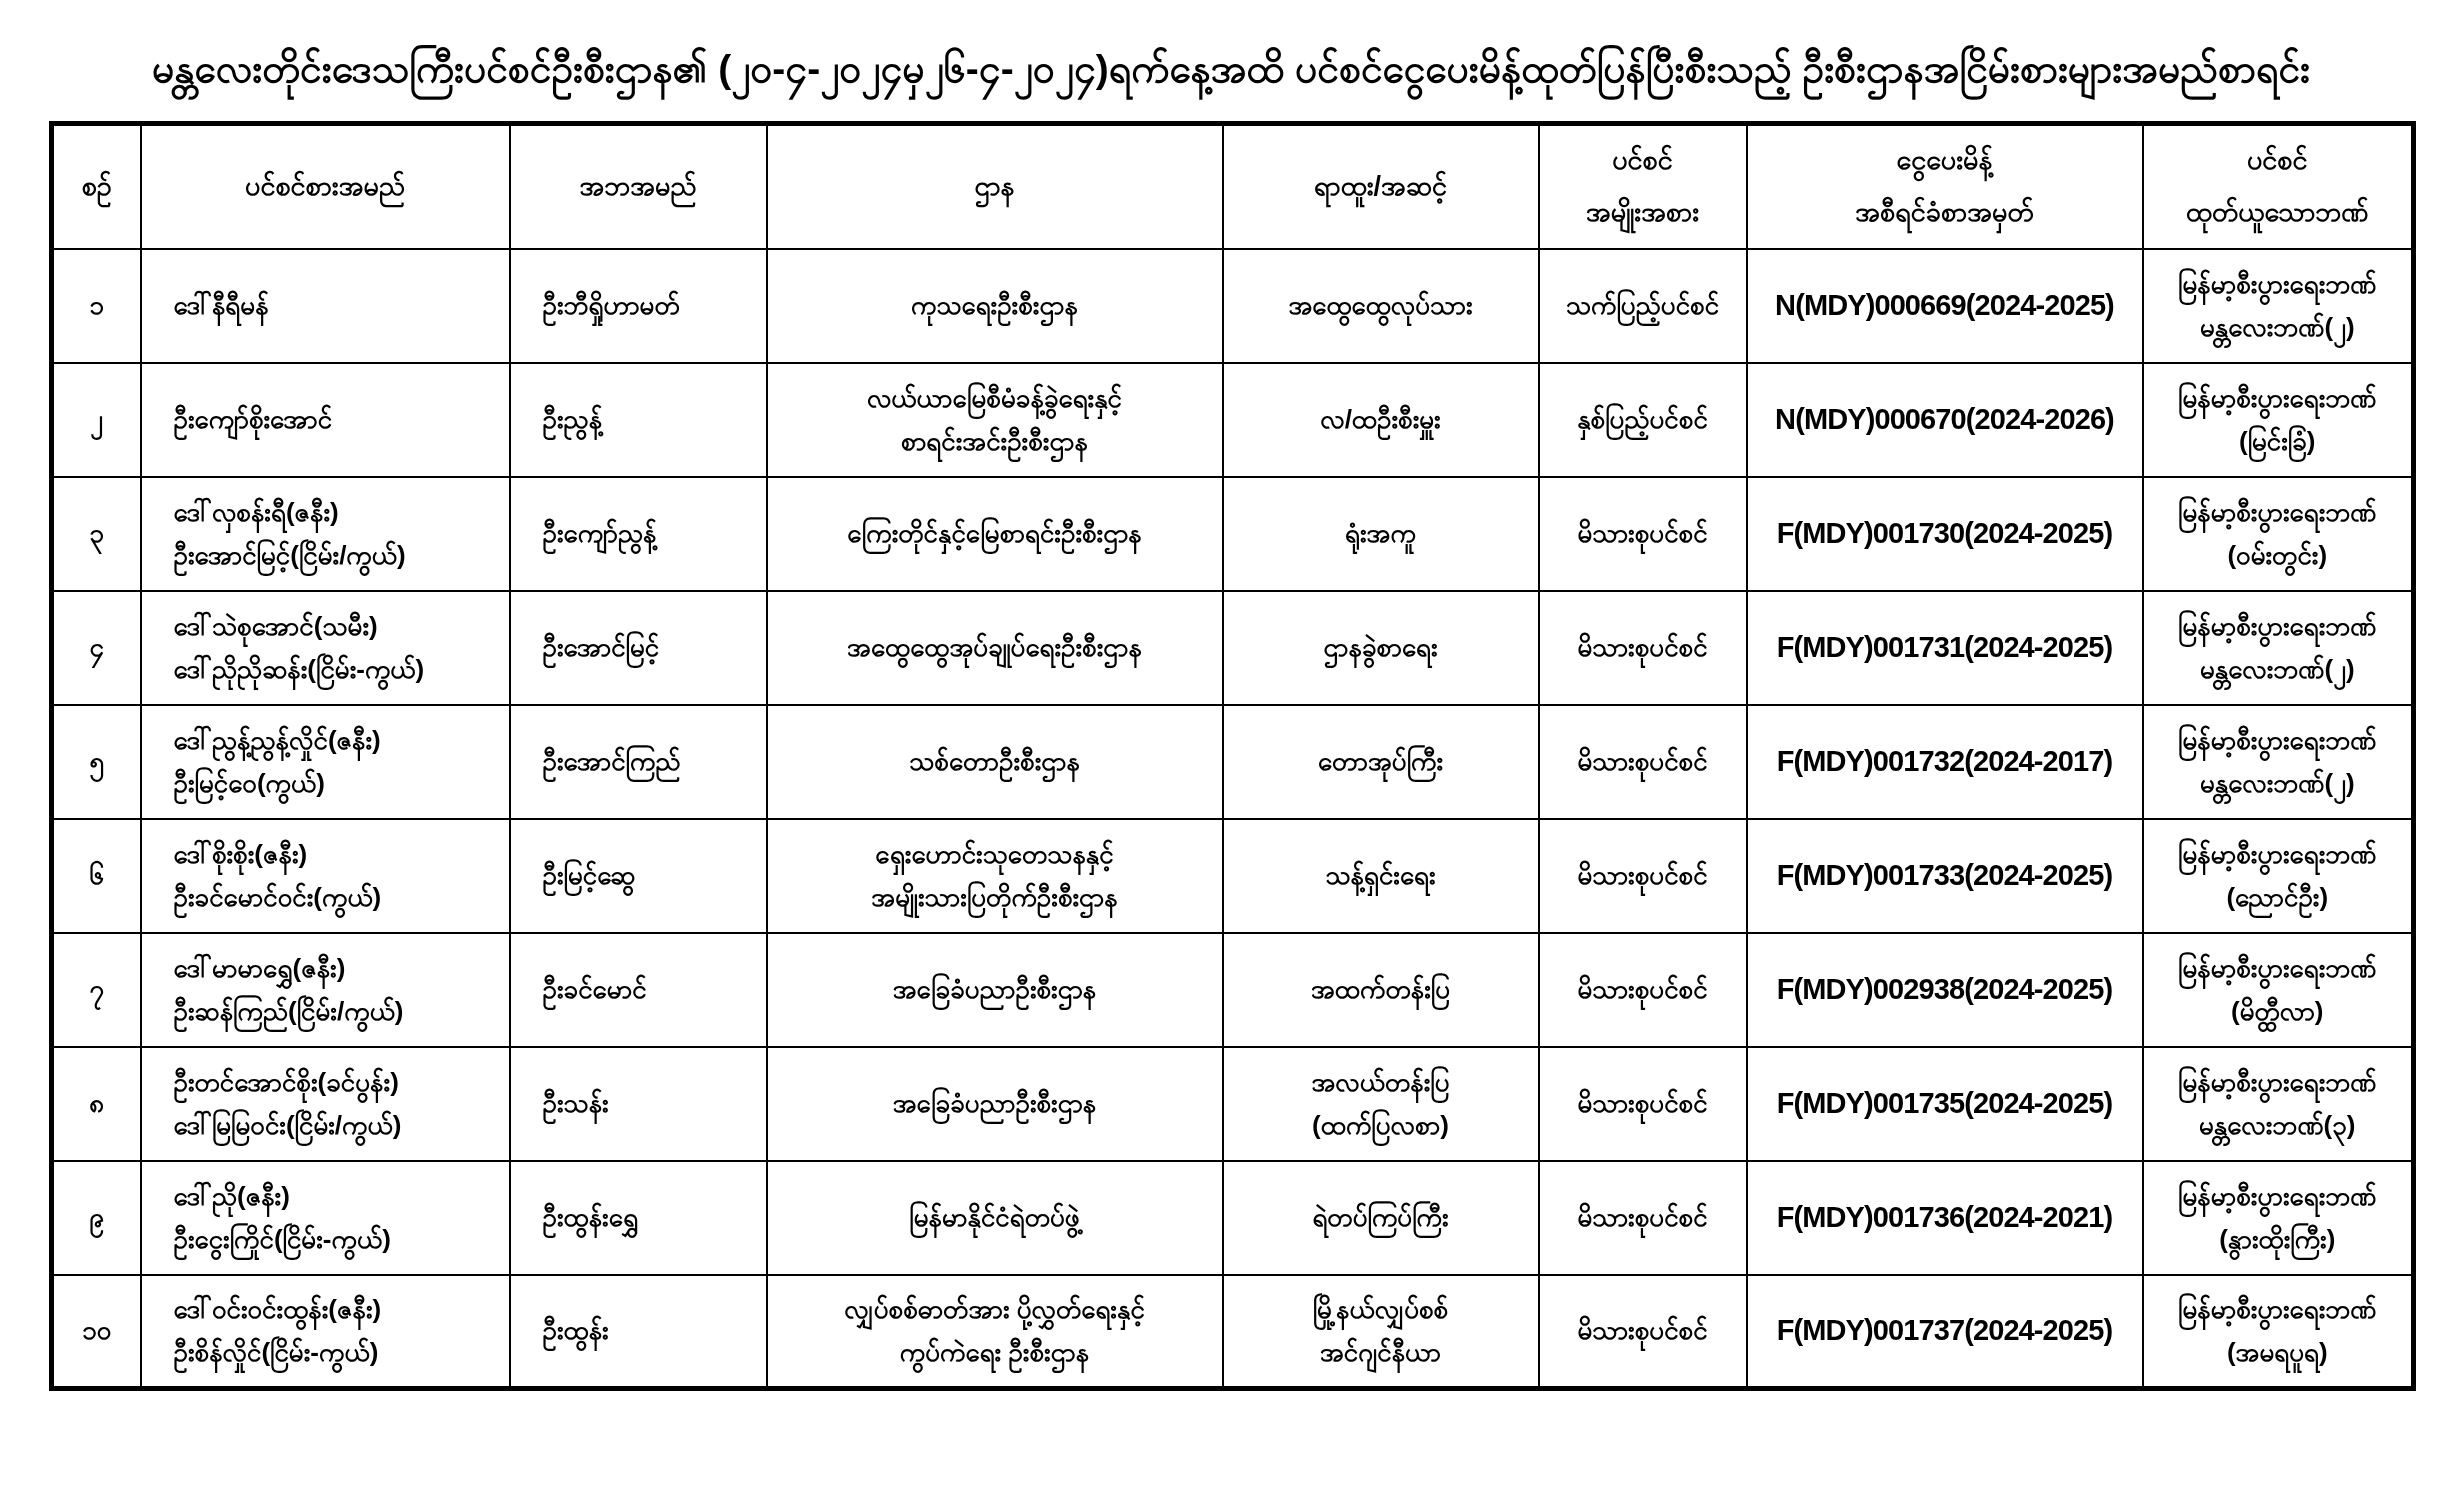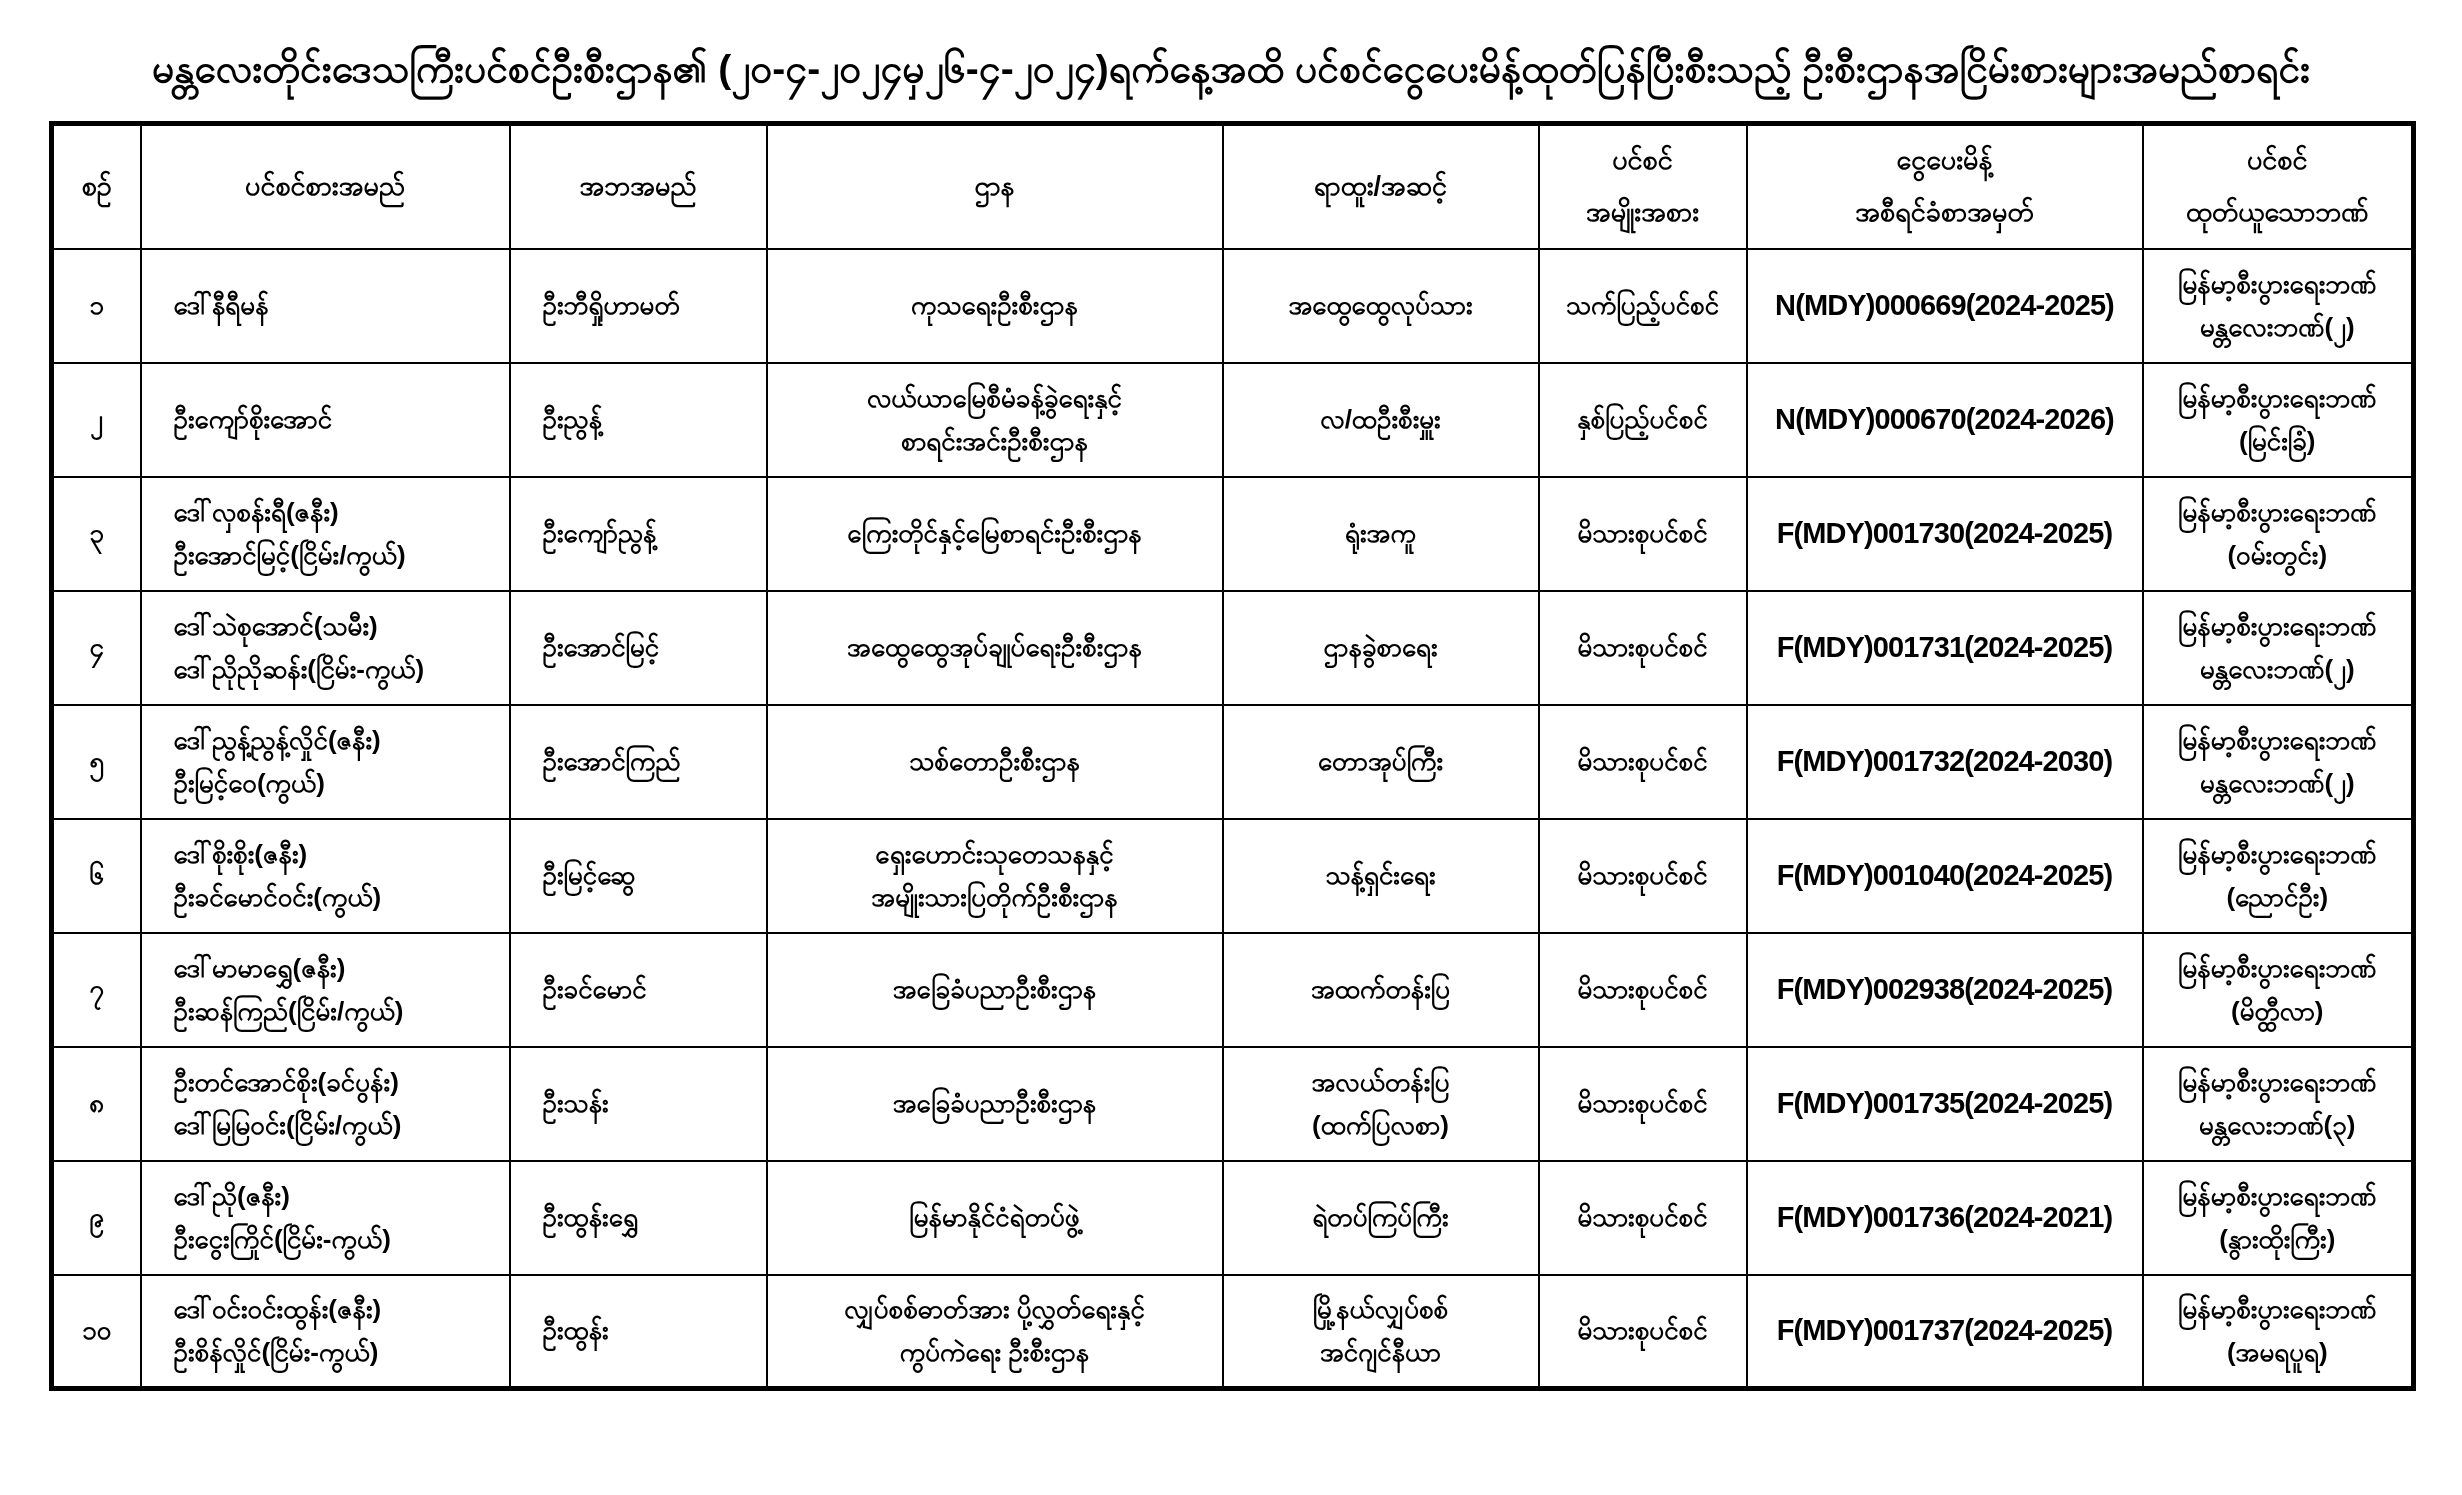--- a/index.html
+++ b/index.html
@@ -138,34 +138,34 @@
 မန္တလေးဘဏ်(၂)</td>
       </tr>
       <tr>
         <td>၅</td>
         <td class="cell-name">ဒေါ်ညွန့်ညွန့်လှိုင်(ဇနီး)
 ဦးမြင့်ဝေ(ကွယ်)</td>
         <td class="cell-father">ဦးအောင်ကြည်</td>
         <td>သစ်တောဦးစီးဌာန</td>
         <td>တောအုပ်ကြီး</td>
         <td>မိသားစုပင်စင်</td>
-        <td class="cell-order">F(MDY)001732(2024-2030)</td>
+        <td class="cell-order">F(MDY)001732(2024-2017)</td>
         <td>မြန်မာ့စီးပွားရေးဘဏ်
 မန္တလေးဘဏ်(၂)</td>
       </tr>
       <tr>
         <td>၆</td>
         <td class="cell-name">ဒေါ်စိုးစိုး(ဇနီး)
 ဦးခင်မောင်ဝင်း(ကွယ်)</td>
         <td class="cell-father">ဦးမြင့်ဆွေ</td>
         <td>ရှေးဟောင်းသုတေသနနှင့်
 အမျိုးသားပြတိုက်ဦးစီးဌာန</td>
         <td>သန့်ရှင်းရေး</td>
         <td>မိသားစုပင်စင်</td>
-        <td class="cell-order">F(MDY)001040(2024-2025)</td>
+        <td class="cell-order">F(MDY)001733(2024-2025)</td>
         <td>မြန်မာ့စီးပွားရေးဘဏ်
 (ညောင်ဦး)</td>
       </tr>
       <tr>
         <td>၇</td>
         <td class="cell-name">ဒေါ်မာမာရွှေ(ဇနီး)
 ဦးဆန်ကြည်(ငြိမ်း/ကွယ်)</td>
         <td class="cell-father">ဦးခင်မောင်</td>
         <td>အခြေခံပညာဦးစီးဌာန</td>
         <td>အထက်တန်းပြ</td>

